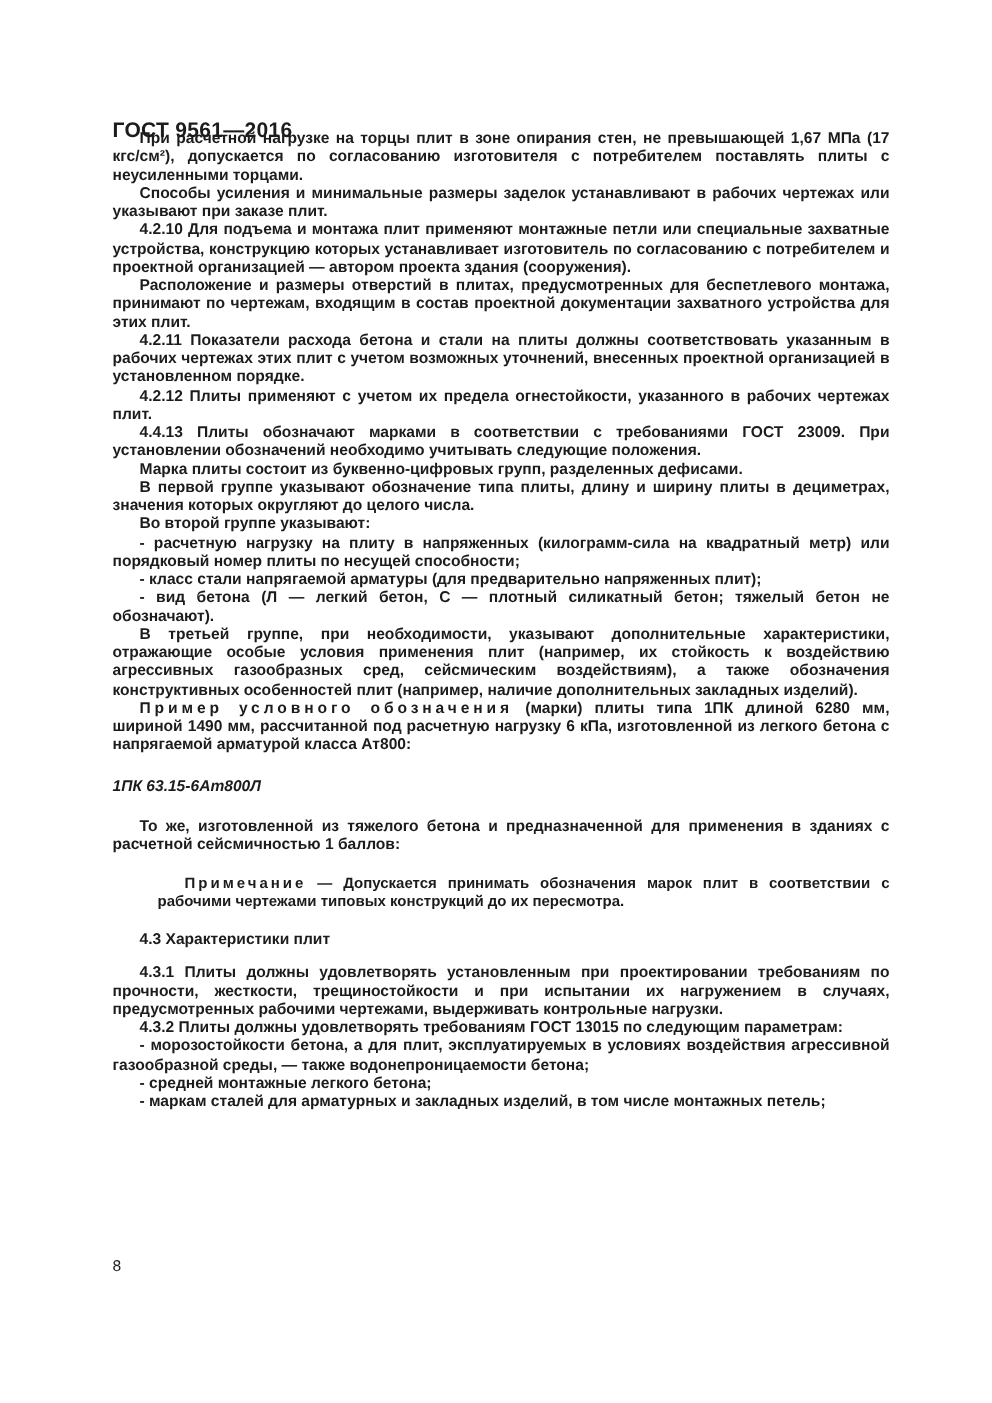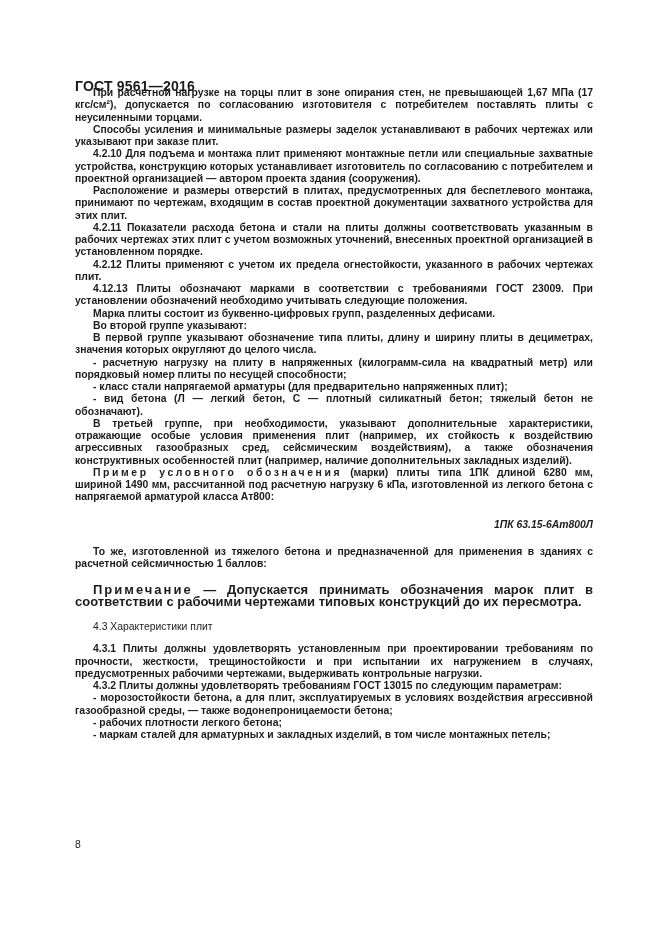--- a/index.html
+++ b/index.html
@@ -32,34 +32,35 @@
     font-size: 10.4px;
     line-height: 12.25px;
     text-align: justify;
   }
   .content p {
     margin: 0;
     text-indent: 18px;
     font-weight: bold;
   }
   p.heading {
-    font-weight: normal;
+    font-weight: bold;
     text-align: left;
     margin: 14px 0 10px 0;
   }
   p.formula {
-    text-align: right;
+    text-align: left;
     font-style: italic;
     text-indent: 0;
     margin: 15px 0 15px 0;
   }
   p.note {
-    font-size: 13px;
+    font-size: 10px;
     line-height: 11.4px;
     margin-top: 14px;
+    margin-left: 30px;
   }
   .spaced {
     letter-spacing: 2.6px;
   }
   .note .spaced {
     letter-spacing: 2px;
   }
   .page-number {
     position: absolute;
     left: 75px;
@@ -74,35 +75,35 @@
 
   <div class="running-header">ГОСТ 9561—2016</div>
 
   <div class="content">
     <p>При расчетной нагрузке на торцы плит в зоне опирания стен, не превышающей 1,67 МПа (17 кгс/см²), допускается по согласованию изготовителя с потребителем поставлять плиты с неусиленными торцами.</p>
     <p>Способы усиления и минимальные размеры заделок устанавливают в рабочих чертежах или указывают при заказе плит.</p>
     <p>4.2.10 Для подъема и монтажа плит применяют монтажные петли или специальные захватные устройства, конструкцию которых устанавливает изготовитель по согласованию с потребителем и проектной организацией — автором проекта здания (сооружения).</p>
     <p>Расположение и размеры отверстий в плитах, предусмотренных для беспетлевого монтажа, принимают по чертежам, входящим в состав проектной документации захватного устройства для этих плит.</p>
     <p>4.2.11 Показатели расхода бетона и стали на плиты должны соответствовать указанным в рабочих чертежах этих плит с учетом возможных уточнений, внесенных проектной организацией в установленном порядке.</p>
     <p>4.2.12 Плиты применяют с учетом их предела огнестойкости, указанного в рабочих чертежах плит.</p>
-    <p>4.12.13 Плиты обозначают марками в соответствии с требованиями ГОСТ 23009. При установлении обозначений необходимо учитывать следующие положения.</p>
+    <p>4.4.13 Плиты обозначают марками в соответствии с требованиями ГОСТ 23009. При установлении обозначений необходимо учитывать следующие положения.</p>
     <p>Марка плиты состоит из буквенно-цифровых групп, разделенных дефисами.</p>
+    <p>В первой группе указывают обозначение типа плиты, длину и ширину плиты в дециметрах, значения которых округляют до целого числа.</p>
     <p>Во второй группе указывают:</p>
-    <p>В первой группе указывают обозначение типа плиты, длину и ширину плиты в дециметрах, значения которых округляют до целого числа.</p>
     <p>- расчетную нагрузку на плиту в напряженных (килограмм-сила на квадратный метр) или порядковый номер плиты по несущей способности;</p>
     <p>- класс стали напрягаемой арматуры (для предварительно напряженных плит);</p>
     <p>- вид бетона (Л — легкий бетон, С — плотный силикатный бетон; тяжелый бетон не обозначают).</p>
     <p>В третьей группе, при необходимости, указывают дополнительные характеристики, отражающие особые условия применения плит (например, их стойкость к воздействию агрессивных газообразных сред, сейсмическим воздействиям), а также обозначения конструктивных особенностей плит (например, наличие дополнительных закладных изделий).</p>
     <p><span class="spaced">Пример условного обозначения</span><span> (марки) плиты типа 1ПК длиной 6280 мм, шириной 1490 мм, рассчитанной под расчетную нагрузку 6 кПа, изготовленной из легкого бетона с напрягаемой арматурой класса Ат800:</span></p>
     <p class="formula">1ПК 63.15-6Ат800Л</p>
     <p>То же, изготовленной из тяжелого бетона и предназначенной для применения в зданиях с расчетной сейсмичностью 1 баллов:</p>
     <p class="note"><span class="spaced">Примечание</span><span> — Допускается принимать обозначения марок плит в соответствии с рабочими чертежами типовых конструкций до их пересмотра.</span></p>
     <p class="heading">4.3 Характеристики плит</p>
     <p>4.3.1 Плиты должны удовлетворять установленным при проектировании требованиям по прочности, жесткости, трещиностойкости и при испытании их нагружением в случаях, предусмотренных рабочими чертежами, выдерживать контрольные нагрузки.</p>
     <p>4.3.2 Плиты должны удовлетворять требованиям ГОСТ 13015 по следующим параметрам:</p>
     <p>- морозостойкости бетона, а для плит, эксплуатируемых в условиях воздействия агрессивной газообразной среды, — также водонепроницаемости бетона;</p>
-    <p>- рабочих плотности легкого бетона;</p>
+    <p>- средней монтажные легкого бетона;</p>
     <p>- маркам сталей для арматурных и закладных изделий, в том числе монтажных петель;</p>
   </div>
 
   <div class="page-number">8</div>
 
 </div>
 
 </body></html>

